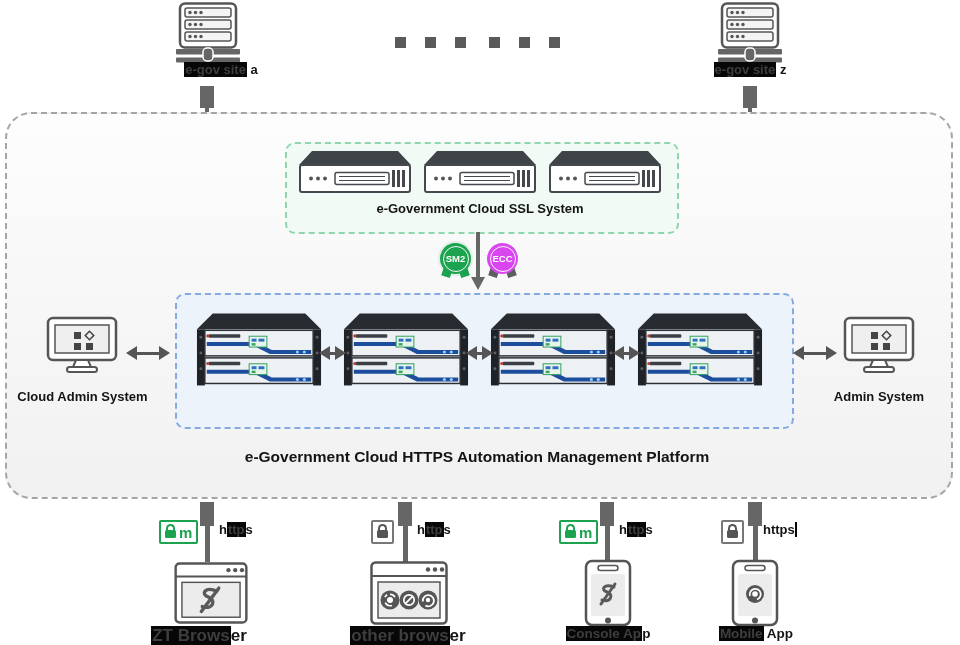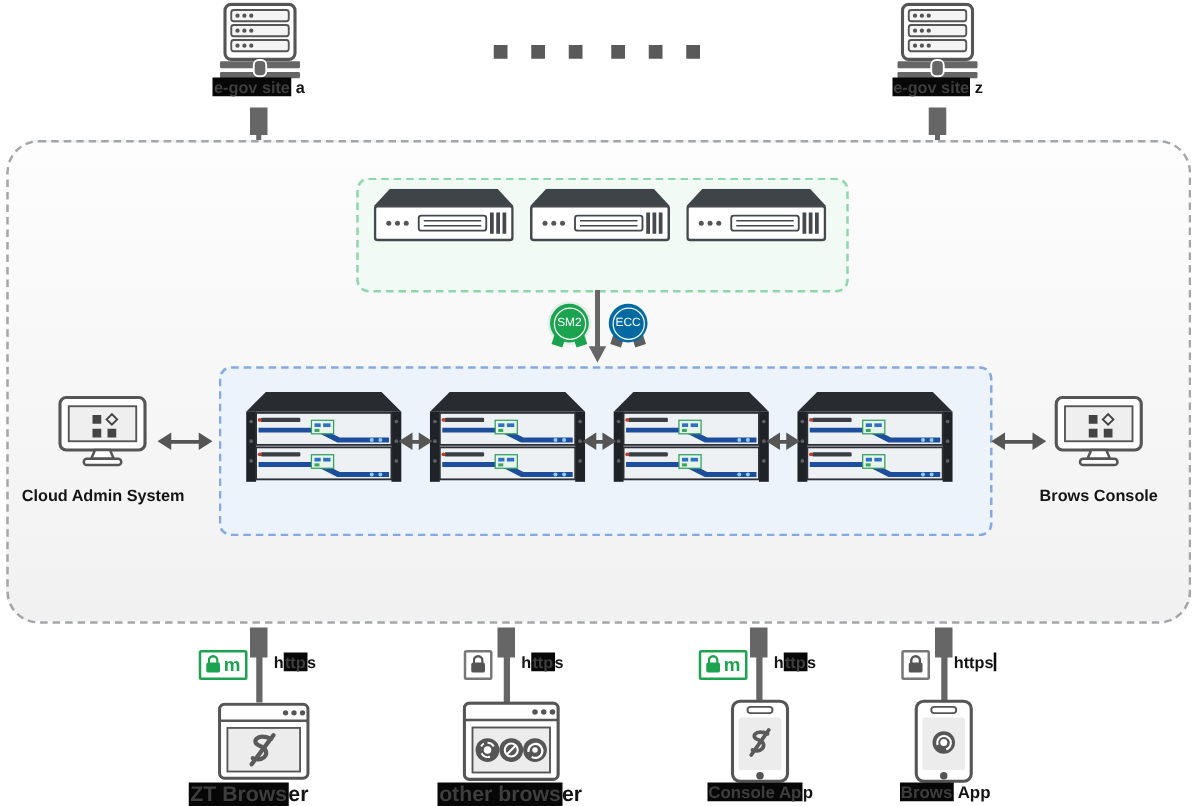--- a/index.html
+++ b/index.html
@@ -38,23 +38,23 @@
   .harrow .hl-right{right:0;border-left:11px solid #555;}
 
   
   .sq-dot{width:11px;height:11px;background:#5a5a5a;display:inline-block;margin-right:19px;}
 
   
   .badge{width:31px;height:31px;border-radius:50%;position:relative;z-index:2;
          display:flex;align-items:center;justify-content:center;}
   .badge::after{content:'';position:absolute;inset:2.5px;border:1.5px solid rgba(255,255,255,.95);
                 border-radius:50%;}
-  .badge span{font-size:9.5px;font-weight:normal;color:#fff;letter-spacing:0;}
+  .badge span{font-size:9.5px;font-weight:bold;color:#fff;letter-spacing:0;}
   .badge.green{background:#1ca34f;box-shadow:0 0 0 2px #15914419;}
-  .badge.gray{background:#0369a1;align-items:center;}
+  .badge.gray{background:#d946ef;align-items:center;}
   .rb{position:absolute;width:9px;height:13px;top:21px;z-index:1;}
   .rb.l{left:3px;transform:rotate(18deg);}
   .rb.r{right:3px;transform:rotate(-18deg);}
   .badge-wrap{width:31px;height:38px;}
   .badge-wrap.green .rb{background:#1ca34f;}
   .badge-wrap.gray .rb{background:#5b5f62;}
 
   
   .lockbox{height:20px;border:2px solid;border-radius:2px;display:flex;align-items:center;
            justify-content:center;gap:3px;padding:0 4px;background:#fff;}
@@ -92,21 +92,21 @@
         <circle cx="23.5" cy="22.5" r="1.7"></circle>
         <circle cx="29" cy="22.5" r="1.7"></circle>
       <circle cx="18" cy="34.5" r="1.7"></circle>
         <circle cx="23.5" cy="34.5" r="1.7"></circle>
         <circle cx="29" cy="34.5" r="1.7"></circle>
     </g>
     <rect x="4" y="47" width="64" height="5.5" rx="1" fill="#666"></rect>
     <rect x="4" y="55.5" width="64" height="5" rx="1" fill="#666"></rect>
     <rect x="31" y="46" width="10" height="13" rx="4" fill="#666" stroke="#fff" stroke-width="1.5"></rect>
   </svg>
-  <div class="abs lbl ctr" style="left:142px;top:62px;width:130px"><span class="hl">e-gov site</span><span> a</span></div>
+  <div class="abs lbl ctr" style="left:156px;top:62px;width:130px"><span class="hl">e-gov site</span><span> a</span></div>
 
   <div class="abs" style="left:395px;top:34px">
     <span class="sq-dot"></span><span class="sq-dot"></span><span class="sq-dot"></span>
     <span class="sq-dot"></span><span class="sq-dot"></span><span class="sq-dot"></span>
   </div>
 
   <svg class="abs" style="left:714px;top:2px" width="72" height="62" viewBox="0 0 72 62">
     <rect x="8" y="1.5" width="56" height="44" rx="5" fill="#fff" stroke="#555" stroke-width="2.5"></rect>
     <g stroke="#555" stroke-width="1.5" fill="#f4f4f4">
       <rect x="13" y="6" width="46" height="9" rx="2"></rect>
@@ -187,20 +187,21 @@
       <rect x="36" y="21.5" width="54" height="12" rx="2" fill="#fff" stroke="#45494d" stroke-width="1.5"></rect>
       <line x1="40" y1="25.5" x2="86" y2="25.5" stroke="#45494d" stroke-width="1.2"></line>
       <line x1="40" y1="29.5" x2="86" y2="29.5" stroke="#45494d" stroke-width="1.2"></line>
       <g fill="#45494d">
           <rect x="93" y="19" width="3" height="17"></rect>
           <rect x="98" y="19" width="3" height="17"></rect>
           <rect x="103" y="19" width="3" height="17"></rect>
         </g>
     </svg>
   </div>
+  <div class="abs lbl ctr box-cap" style="left:285px;top:201px;width:390px">e-Government Cloud SSL System</div>
 
   <div class="abs badge-wrap green" style="left:440px;top:243px">
     <div class="rb l"></div>
       <div class="rb r"></div>
     <div class="badge green">
         <span>SM2</span>
       </div>
   </div>
   <div class="abs vconn" style="left:471px;top:232px;height:58px">
     <div class="vline" style="top:0;height:48px"></div>
@@ -402,27 +403,28 @@
   <svg class="abs" style="left:843px;top:316px" width="72" height="58" viewBox="0 0 72 58">
     <rect x="2" y="2" width="68" height="42" rx="5" fill="#fff" stroke="#555" stroke-width="2.5"></rect>
     <rect x="9" y="9" width="54" height="28" fill="#efefef" stroke="#555" stroke-width="1.5"></rect>
     <rect x="28" y="16" width="7" height="7" fill="#444"></rect>
     <rect x="40.5" y="16.5" width="6" height="6" fill="none" stroke="#444" stroke-width="1.5" transform="rotate(45 43.5 19.5)"></rect>
     <rect x="28" y="27" width="7" height="7" fill="#444"></rect>
     <rect x="40" y="27" width="7" height="7" fill="#444"></rect>
     <path d="M30 44 L42 44 L45 51 L27 51 Z" fill="#fff" stroke="#555" stroke-width="2"></path>
     <rect x="21" y="51" width="30" height="5" rx="2.5" fill="#fff" stroke="#555" stroke-width="2"></rect>
   </svg>
-  <div class="abs lbl ctr" style="left:809px;top:389px;width:140px">Brows Console</div>
+  <div class="abs lbl ctr" style="left:809px;top:389px;width:140px">Admin System</div>
   <div class="abs harrow" style="left:793px;top:346px;width:44px">
       <div class="hline"></div>
       <div class="hl-left"></div>
       <div class="hl-right"></div>
     </div>
 
+  <div class="abs lbl ctr title-main">e-Government Cloud HTTPS Automation Management Platform</div>
 
   <div class="abs bconn" style="left:200px;top:502px">
       <div class="plug"></div>
       <div class="vline"></div>
     </div>
   <div class="abs bconn" style="left:398px;top:502px">
       <div class="plug"></div>
       <div class="vline"></div>
     </div>
   <div class="abs bconn" style="left:600px;top:502px">
@@ -513,15 +515,15 @@
     <rect x="2" y="2" width="44" height="64" rx="6" fill="#fff" stroke="#555" stroke-width="2.5"></rect>
     <rect x="14" y="6.5" width="20" height="5" rx="2.5" fill="#fff" stroke="#555" stroke-width="1.5"></rect>
     <rect x="7" y="15" width="34" height="42" rx="2" fill="#ececec"></rect>
     <circle cx="24" cy="61.5" r="3" fill="#555"></circle>
     <g>
       <circle cx="24" cy="35" r="9" fill="#555"></circle>
       <circle cx="24" cy="35" r="2.8" fill="#fff"></circle>
       <path d="M19 37 a5.5 5.5 0 1 1 7 3.5" fill="none" stroke="#fff" stroke-width="1.7"></path>
     </g>
   </svg>
-  <div class="abs lbl ctr" style="left:690px;top:626px;width:132px;font-size:13.5px"><span class="hl">Brows</span><span> App</span></div>
+  <div class="abs lbl ctr" style="left:690px;top:626px;width:132px;font-size:13.5px"><span class="hl">Mobile</span><span> App</span></div>
 
 </div>
 
 </body></html>

